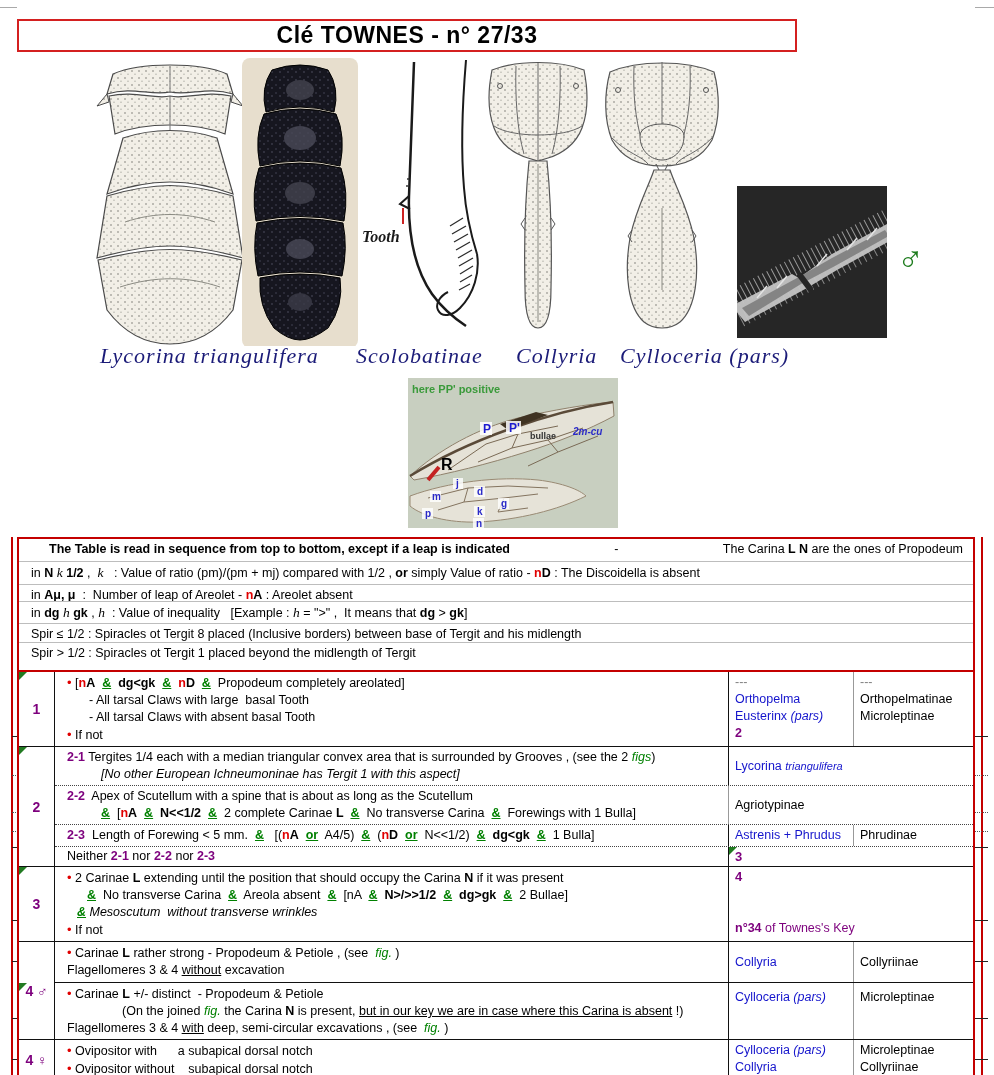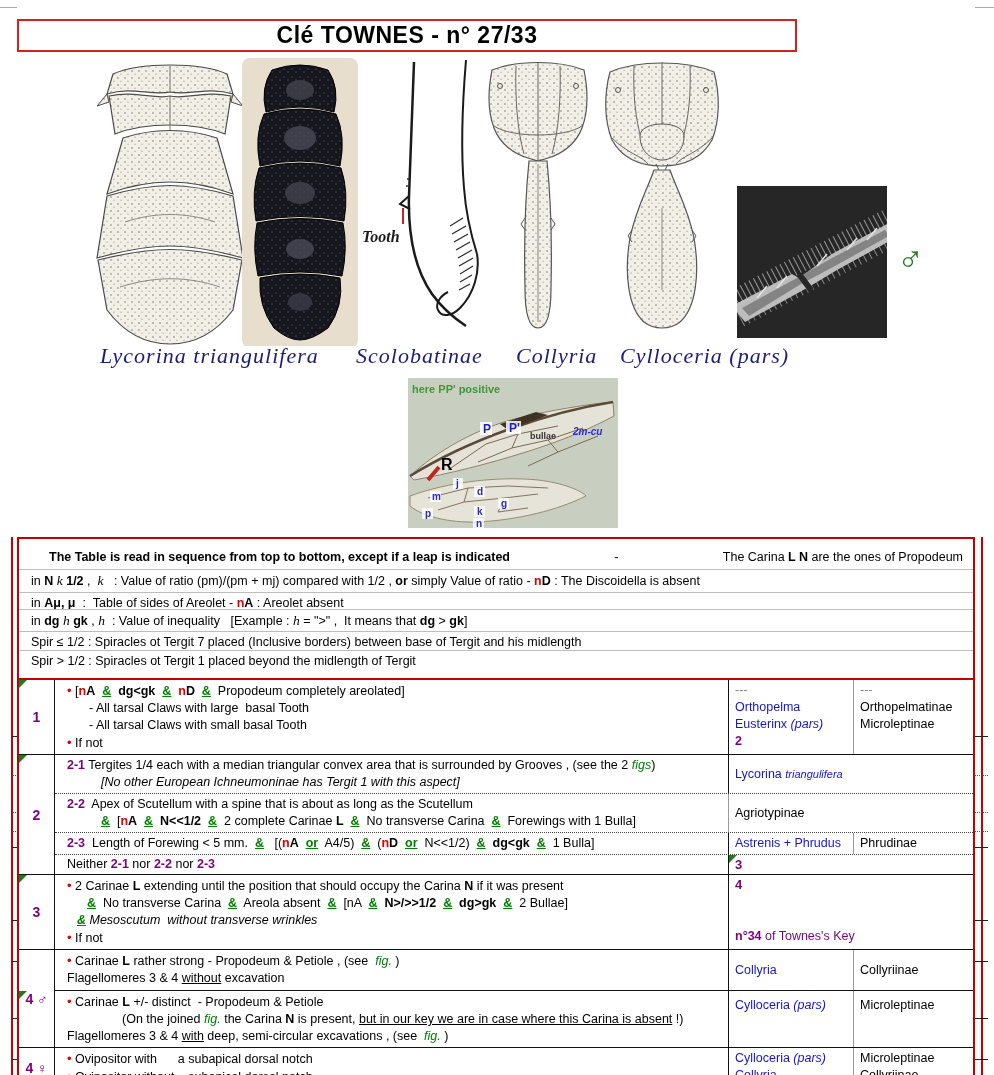--- a/index.html
+++ b/index.html
@@ -26,21 +26,21 @@
   
   .stub{position:absolute;left:12px;width:976px;height:0;z-index:1;}
   .stub.solid{border-top:1px solid #222;}
   .stub.dot{border-top:1px dotted #555;}
   
   #keytable{position:absolute;left:17px;top:537px;width:958px;border:2px solid #c40000;background:#fff;
             z-index:2;box-sizing:border-box;font-size:12.5px;}
   *{box-sizing:border-box;}
   .hrow{padding:3px 10px 0 12px;white-space:pre-wrap;border-top:1px solid #bdbdbd;overflow:hidden;}
   .hrow:first-child{border-top:none;}
-  .h1{display:flex;height:22px;font-size:12.5px;margin-top:8px;}
+  .h1{display:flex;height:22px;font-size:12.5px;}
   .h1 .hl{flex:0 0 auto;padding-left:18px;}
   .h1 .hm{flex:1 1 auto;text-align:center;}
   .h1 .hr{flex:0 0 auto;}
   .h2{height:23px;} .h3{height:17px;} .h4{height:22px;} .h5{height:19px;} .h6{height:28px;}
   .keybody{border-top:2px solid #c40000;}
   .krow{display:flex;width:100%;}
   .krow + .krow{border-top:1px solid #111;}
   .klabel{flex:0 0 36px;width:36px;border-right:1px solid #111;display:flex;align-items:center;
           justify-content:center;position:relative;color:#7d007d;font-weight:bold;font-size:14px;
           white-space:pre;}
@@ -255,36 +255,36 @@
   <div class="stub solid" style="top:1018px;"></div>
   <div class="stub solid" style="top:1059px;"></div>
 
   <div id="keytable">
     <div class="hrow h1">
       <span class="hl"><span class="sg-b">The Table is read in sequence from top to bottom, except if a leap is indicated</span></span>
       <span class="hm">-</span>
       <span class="hr"><span class="sg-n">The Carina </span><span class="sg-b">L N</span><span class="sg-n"> are the ones of Propodeum</span></span>
     </div>
     <div class="hrow h2"><span class="sg-n">in </span><span class="sg-b">N </span><span class="sg-m">k</span><span class="sg-b"> 1/2</span><span class="sg-n"> ,  </span><span class="sg-m">k</span><span class="sg-n">   : Value of ratio (pm)/(pm + mj) compared with 1/2 , </span><span class="sg-b">or</span><span class="sg-n"> simply Value of ratio - </span><span class="sg-r">n</span><span class="sg-b">D</span><span class="sg-n"> : The Discoidella is absent</span></div>
-    <div class="hrow h3"><span class="sg-n">in </span><span class="sg-b">Aμ, μ</span><span class="sg-n">  :  Table of sides of Areolet - </span><span class="sg-r">n</span><span class="sg-b">A</span><span class="sg-n"> : Areolet absent</span></div>
+    <div class="hrow h3"><span class="sg-n">in </span><span class="sg-b">Aμ, μ</span><span class="sg-n">  :  Number of leap of Areolet - </span><span class="sg-r">n</span><span class="sg-b">A</span><span class="sg-n"> : Areolet absent</span></div>
     <div class="hrow h4"><span class="sg-n">in </span><span class="sg-b">dg </span><span class="sg-m">h</span><span class="sg-b"> gk</span><span class="sg-n"> , </span><span class="sg-m">h</span><span class="sg-n">  : Value of inequality   [Example : </span><span class="sg-m">h</span><span class="sg-n"> = "&gt;" ,  It means that </span><span class="sg-b">dg</span><span class="sg-n"> &gt; </span><span class="sg-b">gk</span><span class="sg-n">]</span></div>
-    <div class="hrow h5"><span class="sg-n">Spir ≤ 1/2 : Spiracles ot Tergit 7 placed (Inclusive borders) between base of Tergit and his midlength</span></div>
+    <div class="hrow h5"><span class="sg-n">Spir ≤ 1/2 : Spiracles ot Tergit 8 placed (Inclusive borders) between base of Tergit and his midlength</span></div>
     <div class="hrow h6"><span class="sg-n">Spir &gt; 1/2 : Spiracles ot Tergit 1 placed beyond the midlength of Tergit</span></div>
 
     <div class="keybody">
 
       <div class="krow r1">
         <div class="klabel">
           <i class="ctri"></i>
           <span>1</span>
         </div>
         <div class="kdesc">
           <div class="ln"><span class="sg-bul">•</span><span class="sg-n"> [</span><span class="sg-r">n</span><span class="sg-b">A</span><span class="sg-n">  </span><span class="sg-g">&amp;</span><span class="sg-n">  </span><span class="sg-b">dg&lt;gk</span><span class="sg-n">  </span><span class="sg-g">&amp;</span><span class="sg-n">  </span><span class="sg-r">n</span><span class="sg-b">D</span><span class="sg-n">  </span><span class="sg-g">&amp;</span><span class="sg-n">  Propodeum completely areolated]</span></div>
           <div class="ln ind1"><span class="sg-n">- All tarsal Claws with large  basal Tooth</span></div>
-          <div class="ln ind1"><span class="sg-n">- All tarsal Claws with small basal Tooth</span></div>
+          <div class="ln ind1"><span class="sg-n">- All tarsal Claws with absent basal Tooth</span></div>
           <div class="ln"><span class="sg-bul">•</span><span class="sg-n"> If not</span></div>
         </div>
         <div class="kgenus">
           <div class="ln"><span class="sg-gray">---</span></div>
           <div class="ln"><span class="sg-blue">Orthopelma</span></div>
           <div class="ln"><span class="sg-blue">Eusterinx </span><span class="sg-bli">(pars)</span></div>
           <div class="ln"><span class="sg-p">2</span></div>
         </div>
         <div class="ksub">
           <div class="ln"><span class="sg-gray">---</span></div>

